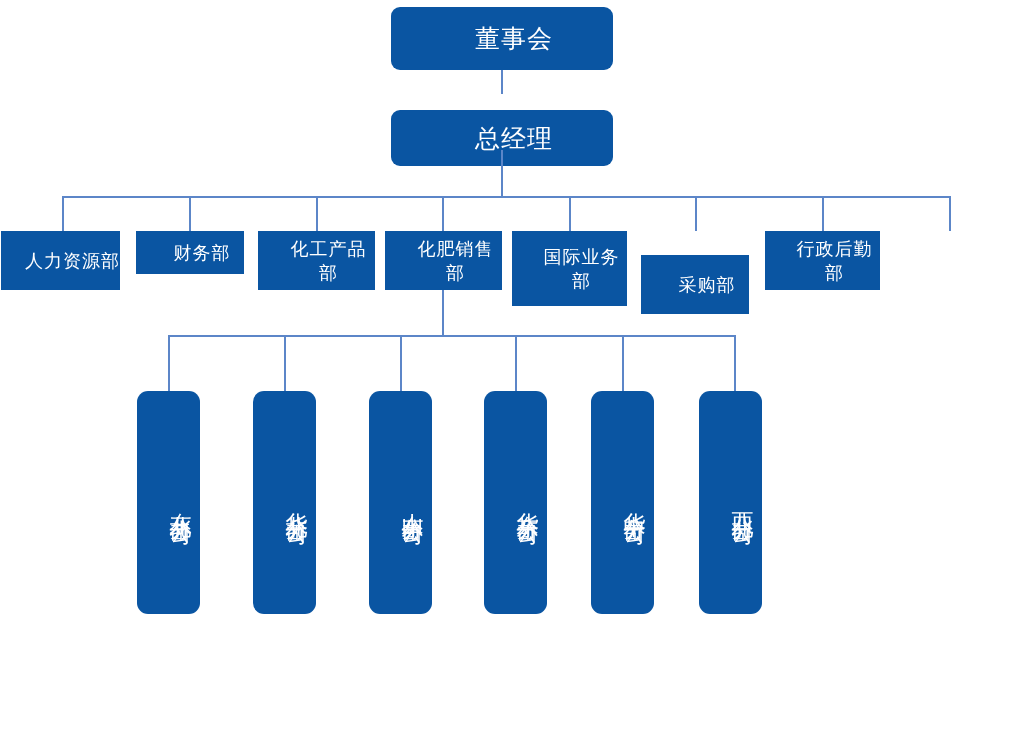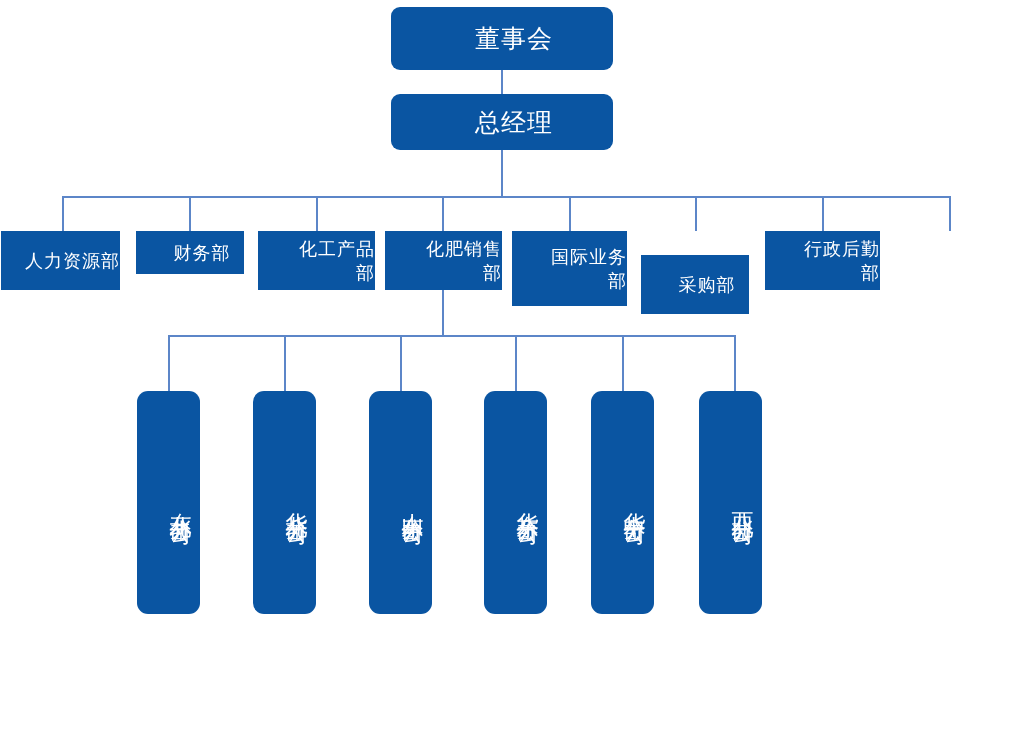--- a/index.html
+++ b/index.html
@@ -22,21 +22,21 @@
 
   
   .node {
     position: absolute;
     background: #0A55A2;
     color: #ffffff;
     display: flex;
     align-items: center;
     justify-content: center;
     box-sizing: border-box;
-    text-align: right;
+    text-align: center;
     letter-spacing: 1px;
     padding-left: 24px;
   }
   .node-top {
     border-radius: 9px;
     font-size: 25px;
   }
   .node-dept {
     border-radius: 0;
     font-size: 18px;
@@ -62,21 +62,21 @@
 <body>
 
 <div id="org-chart">
 
   <div class="node node-top" style="left:391px; top:7px; width:222px; height:63px;">
     <span>董事会</span>
   </div>
 
   <div class="conn conn-v" style="left:501px; top:70px; height:24px;"></div>
 
-  <div class="node node-top" style="left:391px; top:94px; width:222px; height:56px;">
+  <div class="node node-top" style="left:391px; top:110px; width:222px; height:56px;">
     <span>总经理</span>
   </div>
 
   <div class="conn conn-v" style="left:501px; top:150px; height:47px;"></div>
 
   <div class="conn conn-h" style="left:62px; top:196px; width:888px;"></div>
 
   <div class="conn conn-v" style="left:62px;  top:196px; height:35px;"></div>
   <div class="conn conn-v" style="left:189px; top:196px; height:35px;"></div>
   <div class="conn conn-v" style="left:316px; top:196px; height:35px;"></div>

